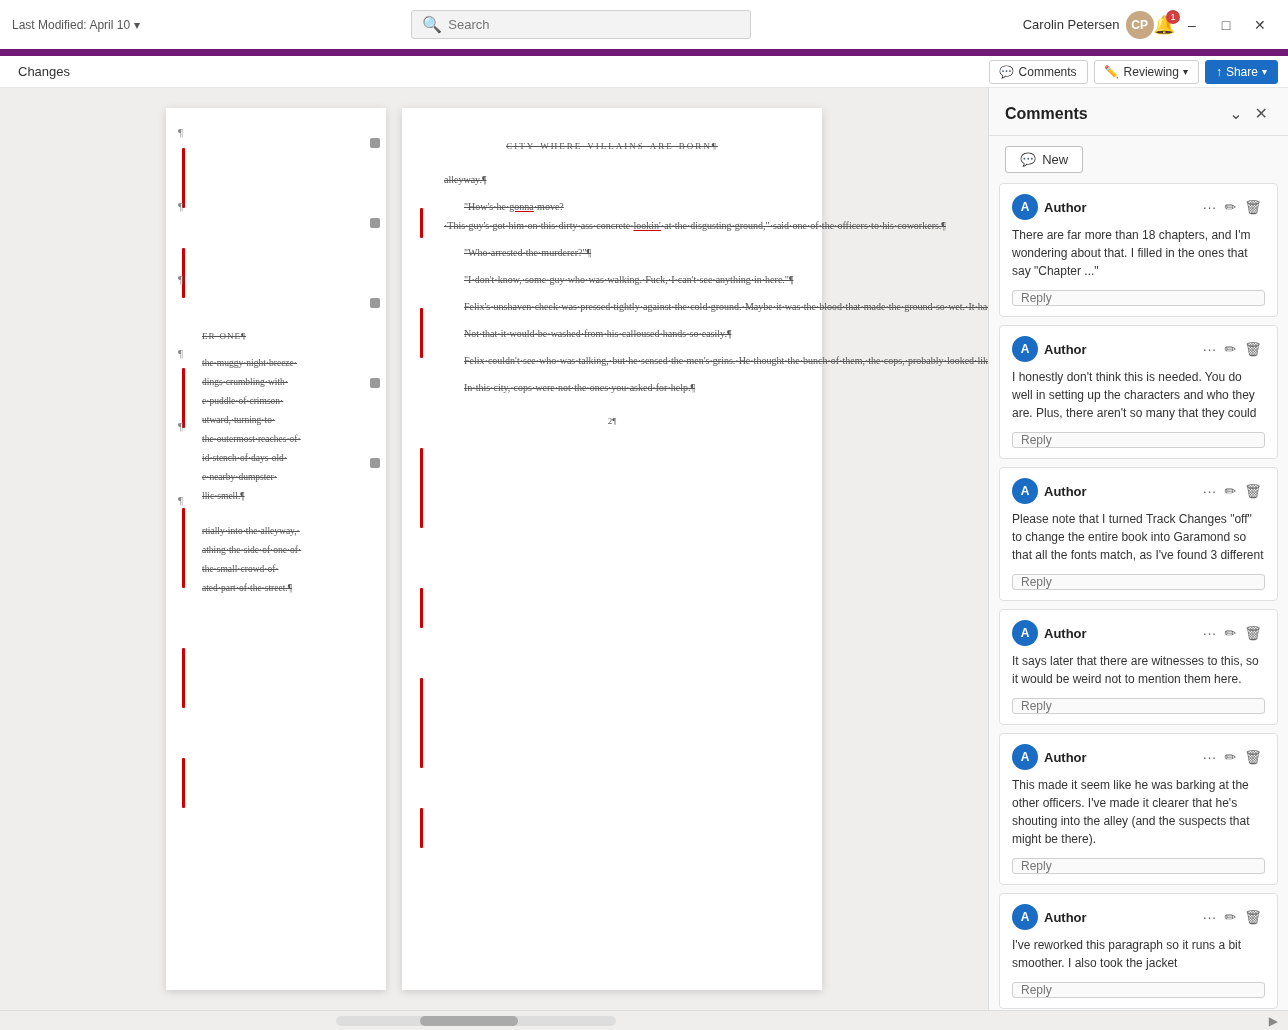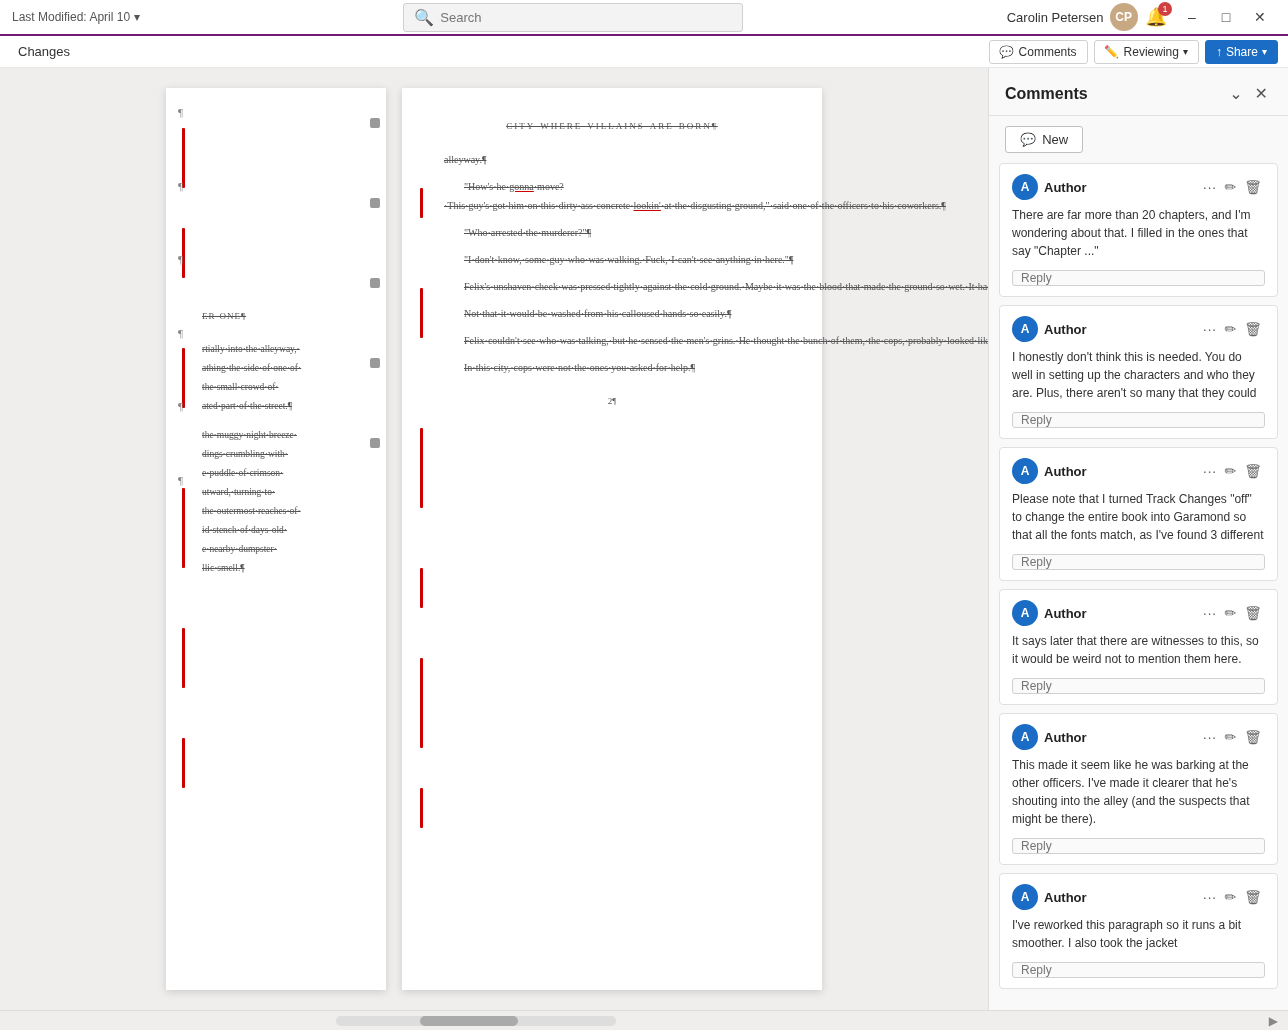--- a/index.html
+++ b/index.html
@@ -1,26 +1,26 @@
 <!DOCTYPE html>
 <html><head>
   <meta charset="utf-8">
   <style>
     * { box-sizing: border-box; margin: 0; padding: 0; }
     body { font-family: 'Segoe UI', Arial, sans-serif; background: #f0eded; width: 1288px; height: 1030px; overflow: hidden; display: flex; flex-direction: column; }
 
     
     .titlebar {
-      height: 36px;
+      height: 56px;
       background: #fff;
       display: flex;
       align-items: center;
       justify-content: space-between;
       padding: 0 12px;
-      border-bottom: 2px solid #701a75;
+      border-bottom: 7px solid #701a75;
       flex-shrink: 0;
     }
     .titlebar-left {
       display: flex;
       align-items: center;
       gap: 8px;
       font-size: 13px;
       color: #333;
     }
     .titlebar-left .modified {
@@ -44,21 +44,20 @@
       border: none;
       background: transparent;
       font-size: 13px;
       outline: none;
       width: 100%;
       color: #0c4a6e;
     }
     .titlebar-right {
       display: flex;
       align-items: center;
-      gap: 8px;
     }
     .user-info {
       display: flex;
       align-items: center;
       gap: 6px;
       font-size: 13px;
       color: #333;
     }
     .avatar-circle {
       width: 28px; height: 28px;
@@ -481,36 +480,36 @@
           <span style="font-size:11px; color:#888;">¶</span>
           <span style="font-size:11px; color:#888;">¶</span>
           <span style="font-size:11px; color:#888;">¶</span>
           <span style="font-size:11px; color:#888;">¶</span>
         </div>
 
         <div style="margin-left: 20px; margin-top: 200px;">
           <span class="track-change-text" style="font-size:9px; letter-spacing:1px;">ER·ONE¶</span>
         </div>
 
-        <div style="margin-left:20px; margin-top:16px; font-size:9.5px; line-height:2;">
-          <div class="track-change-text">rtially·into·the·alleyway,·</div>
-          <div class="track-change-text">athing·the·side·of·one·of·</div>
-          <div class="track-change-text">the·small·crowd·of·</div>
-          <div class="track-change-text">ated·part·of·the·street.¶</div>
-        </div>
         <div style="margin-left:20px; margin-top:10px; font-size:9.5px; line-height:2;">
           <div class="track-change-text">the·muggy·night·breeze·</div>
           <div class="track-change-text">dings·crumbling·with·</div>
           <div class="track-change-text">e·puddle·of·crimson·</div>
           <div class="track-change-text">utward,·turning·to·</div>
           <div class="track-change-text">the·outermost·reaches·of·</div>
           <div class="track-change-text">id·stench·of·days-old·</div>
           <div class="track-change-text">e·nearby·dumpster·</div>
           <div class="track-change-text">llic·smell.¶</div>
         </div>
+        <div style="margin-left:20px; margin-top:16px; font-size:9.5px; line-height:2;">
+          <div class="track-change-text">rtially·into·the·alleyway,·</div>
+          <div class="track-change-text">athing·the·side·of·one·of·</div>
+          <div class="track-change-text">the·small·crowd·of·</div>
+          <div class="track-change-text">ated·part·of·the·street.¶</div>
+        </div>
       </div>
 
       <div class="page-right">
 
         <div style="position:absolute; left:8px; top:100px;">
           <div class="red-bar" style="height:30px;"></div>
         </div>
         <div style="position:absolute; left:8px; top:200px;">
           <div class="red-bar" style="height:50px;"></div>
         </div>
@@ -566,21 +565,21 @@
           <div class="comment-avatar">
             <span>A</span>
           </div>
           <span class="comment-author">Author</span>
           <div class="comment-actions">
             <button class="comment-action-btn" title="More options">···</button>
             <button class="comment-action-btn" title="Edit">✏</button>
             <button class="comment-action-btn" title="Delete">🗑</button>
           </div>
         </div>
-        <div class="comment-text">There are far more than 20 chapters, and I'm wondering about that. I filled in the ones that say "Chapter ..."</div>
+        <div class="comment-text">There are far more than 18 chapters, and I'm wondering about that. I filled in the ones that say "Chapter ..."</div>
         <input class="reply-input" type="text" placeholder="Reply" style="">
       </div>
 
       <div class="comment-card">
         <div class="comment-header">
           <div class="comment-avatar">
             <span>A</span>
           </div>
           <span class="comment-author">Author</span>
           <div class="comment-actions">

